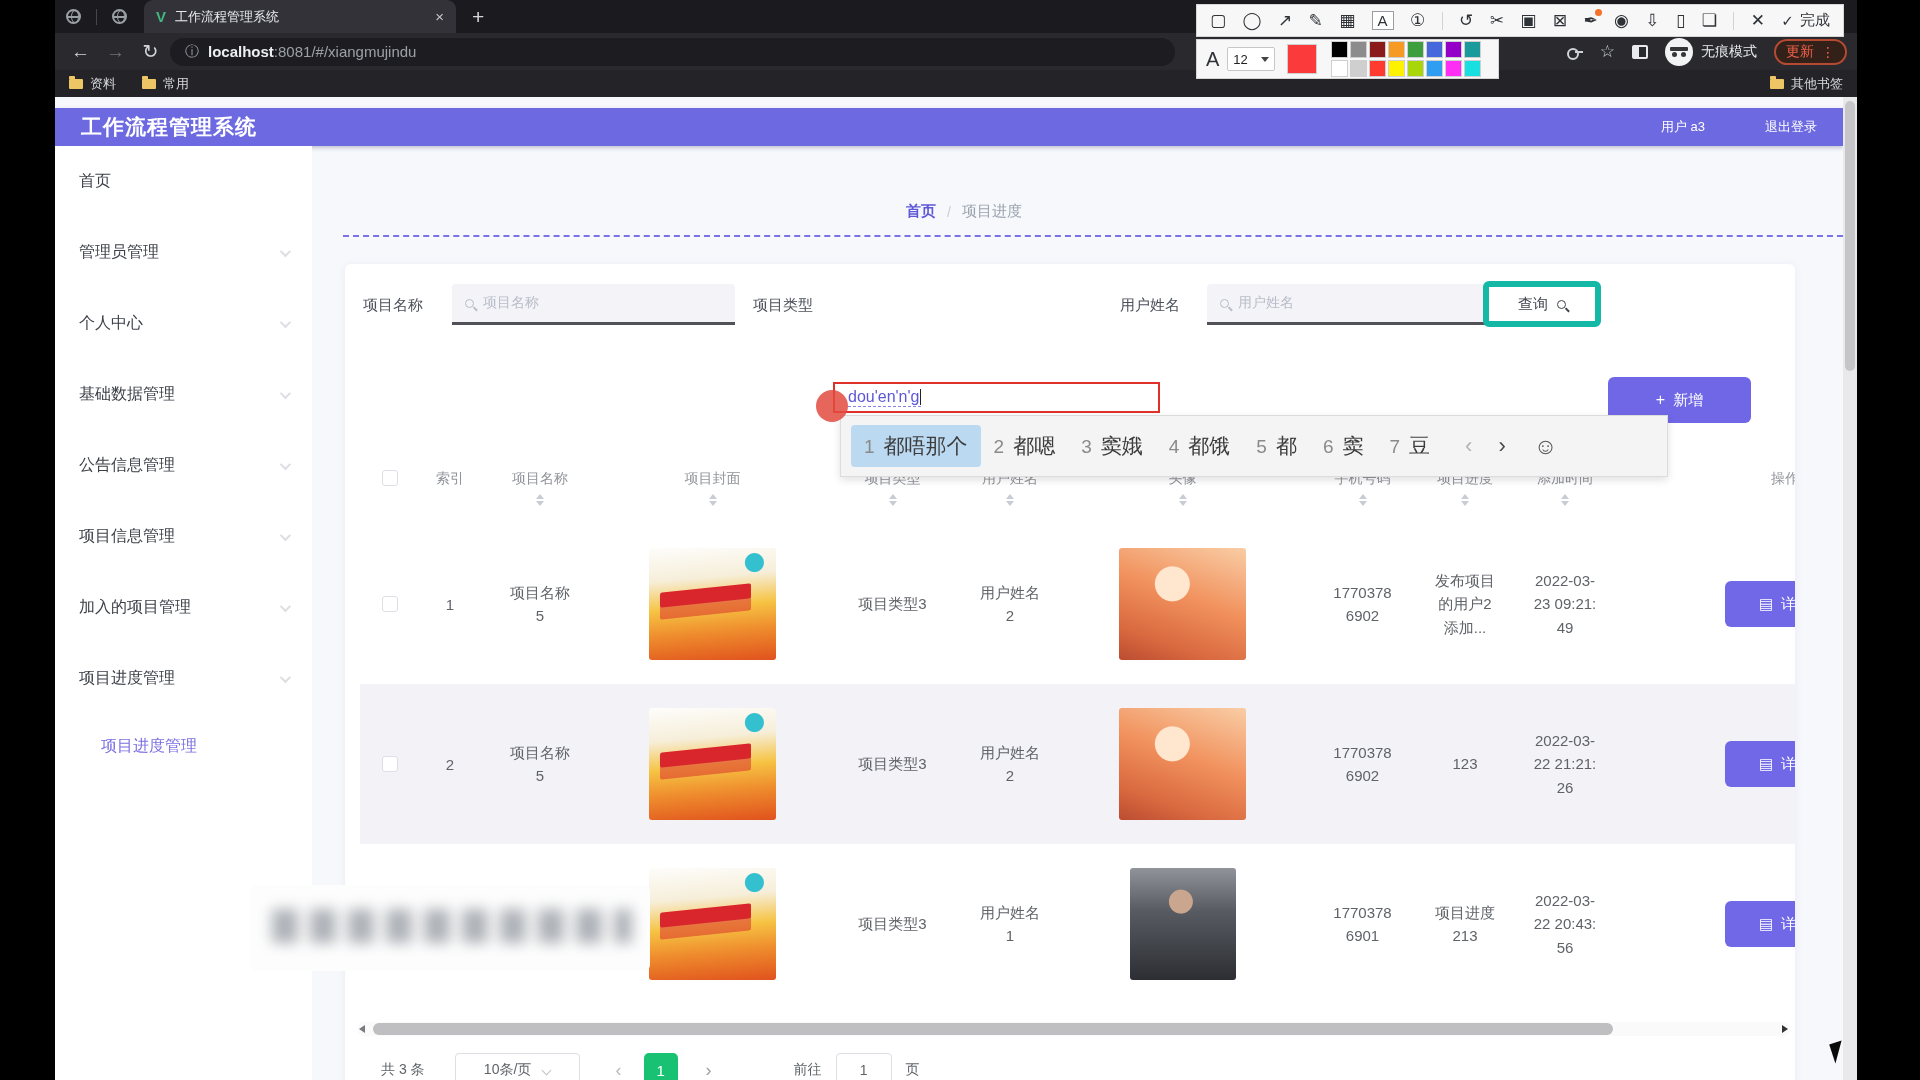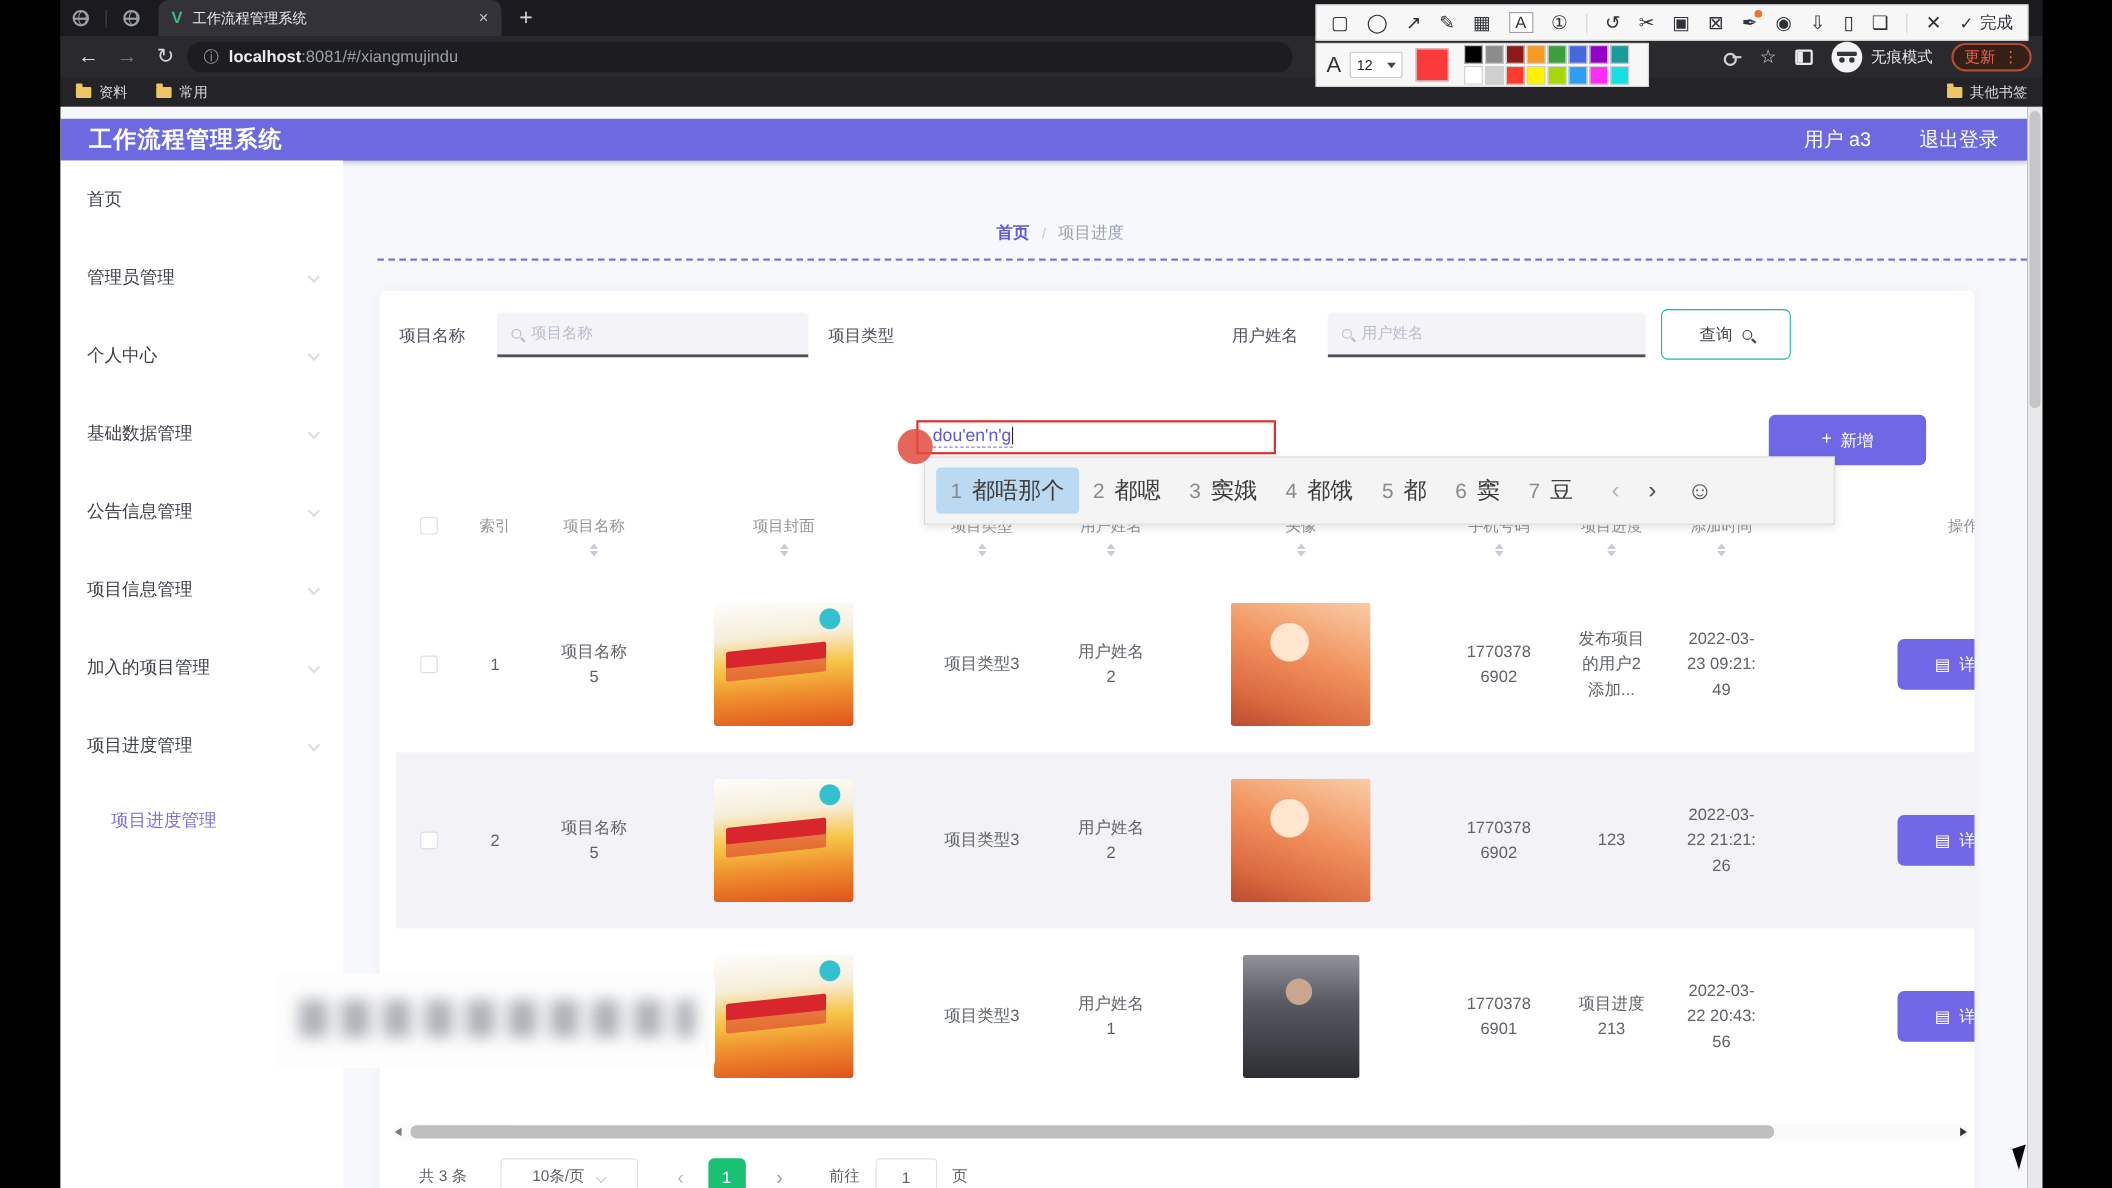--- a/index.html
+++ b/index.html
@@ -49,21 +49,21 @@
   .folder-icon::before { content:""; position:absolute; left:0; top:-3px; width:6px; height:3px; background:#eec564; border-radius:1px 1px 0 0; }
   .bm-right { margin-left:auto; }
 
   
   .page { position:absolute; left:0; top:97px; width:1788px; bottom:0; background:#f7f8fc; overflow:hidden; }
   .vscroll { position:absolute; right:0; top:97px; width:14px; bottom:0; background:#e9e9eb; }
   .vscroll .thumb { position:absolute; left:2px; right:2px; top:4px; height:270px; background:#c6c6c9; border-radius:5px; }
 
   .app-header { position:absolute; left:0; top:11px; right:0; height:38px; background:#6d6ae1; color:#fff; display:flex; align-items:center; padding:0 26px; box-shadow:0 2px 4px rgba(40,40,90,.25); }
   .app-title { font-size:21px; font-weight:bold; letter-spacing:1px; }
-  .header-right { margin-left:auto; display:flex; gap:44px; font-size:18px; }
+  .header-right { margin-left:auto; display:flex; gap:60px; font-size:13px; }
 
   .sidebar { position:absolute; left:0; top:49px; width:257px; bottom:0; background:#fff; }
   .side-item { height:71px; display:flex; align-items:center; padding:0 24px; font-size:16px; color:#3b3f47; }
   .side-item .chev { margin-left:auto; width:8px; height:8px; border-right:2px solid #dcdee2; border-bottom:2px solid #dcdee2; transform:rotate(45deg) translateY(-2px); }
   .side-sub { height:64px; display:flex; align-items:center; padding:0 24px 0 46px; font-size:16px; color:#7a70e3; }
 
   .main { position:absolute; left:257px; top:49px; right:0; bottom:0; }
   .breadcrumb { position:absolute; left:594px; top:56px; display:flex; align-items:center; gap:11px; font-size:15px; }
   .bc-home { color:#5f58d8; font-weight:bold; }
   .bc-sep { color:#c9ccd2; font-size:14px; }
@@ -73,21 +73,21 @@
   .card { position:absolute; left:33px; top:118px; right:48px; bottom:-30px; background:#fff; border-radius:6px; box-shadow:0 1px 8px rgba(70,70,130,.07); overflow:hidden; }
 
   
   .f-label { position:absolute; font-size:15px; color:#4c505a; top:32px; }
   .f-box { position:absolute; top:20px; height:41px; background:#f3f3f8; border-radius:4px 4px 0 0; border-bottom:3px solid #515257; display:flex; align-items:center; gap:9px; padding:0 13px; font-size:14px; color:#b9bdc8; }
   .lens { width:9px; height:9px; border:1.5px solid #b9bdc8; border-radius:50%; position:relative; flex:none; }
   .lens::after { content:""; position:absolute; left:7px; top:8px; width:5px; height:1.5px; background:#b9bdc8; transform:rotate(45deg); }
   .lens.dark { border-color:#3f434c; }
   .lens.dark::after { background:#3f434c; }
   .f-caret { margin-left:auto; width:7px; height:7px; border-right:1.5px solid #c0c4cc; border-bottom:1.5px solid #c0c4cc; transform:rotate(45deg); }
-  .btn-query { position:absolute; left:1165px; top:17px; width:118px; height:46px; background:#fff; border:1px solid #14b8a6; border-radius:6px; display:flex; align-items:center; justify-content:center; gap:9px; font-size:15px; color:#3f434c; }
+  .btn-query { position:absolute; left:1138px; top:17px; width:118px; height:46px; background:#fff; border:6px solid #14b8a6; border-radius:6px; display:flex; align-items:center; justify-content:center; gap:9px; font-size:15px; color:#3f434c; }
   .btn-add { position:absolute; left:1263px; top:113px; width:143px; height:46px; background:#6f67e6; border-radius:6px; color:#fff; display:flex; align-items:center; justify-content:center; gap:8px; font-size:15px; }
   .plus { font-size:16px; }
 
   
   .tbl { position:absolute; left:15px; top:200px; width:1590px; }
   .trow { display:flex; align-items:center; }
   .thead { height:60px; color:#909399; font-size:14px; align-items:flex-start; padding-top:6px; }
   .th, .td { display:flex; flex-direction:column; align-items:center; justify-content:center; text-align:center; }
   .c0{width:60px;} .c1{width:60px;} .c2{width:120px;} .c3{width:225px;} .c4{width:135px;}
   .c5{width:100px;} .c6{width:245px;} .c7{width:115px;} .c8{width:90px;} .c9{width:110px;} .c10{width:330px;}
@@ -117,21 +117,21 @@
   .hscroll { position:absolute; left:12px; top:758px; width:1433px; height:14px; background:#fafafa; border-radius:7px; }
   .hthumb { position:absolute; left:16px; top:1px; width:1240px; height:12px; background:#bfbfc2; border-radius:6px; }
   .harrow-l { position:absolute; left:2px; top:3px; width:0; height:0; border-top:4px solid transparent; border-bottom:4px solid transparent; border-right:6px solid #7a7a7e; }
   .harrow-r { position:absolute; right:2px; top:3px; width:0; height:0; border-top:4px solid transparent; border-bottom:4px solid transparent; border-left:6px solid #333; }
   .pager { position:absolute; left:24px; top:786px; height:40px; display:flex; align-items:center; font-size:14px; color:#5f6368; }
   .pg-total { margin-right:30px;margin-left:12px; }
   .pg-size { width:125px; height:34px; border:1px solid #dcdfe6; border-radius:4px; display:flex; align-items:center; justify-content:center; gap:12px; color:#5f6368; margin-right:36px; }
   .pg-prev { color:#b6b9c0; font-size:18px; margin-right:22px; }
   .pg-cur { width:34px; height:34px; background:#19c273; border-radius:5px; color:#fff; display:flex; align-items:center; justify-content:center; font-size:15px; margin-right:28px; }
   .pg-next { color:#9a9da4; font-size:18px; margin-right:42px; }
-  .pg-goto { margin-right:14px; }
+  .pg-goto { margin-right:14px;margin-left:40px; }
   .pg-input { width:56px; height:34px; border:1px solid #dcdfe6; border-radius:4px; display:flex; align-items:center; justify-content:center; margin-right:14px; }
 
   
   .atb { position:absolute; left:1196px; top:4px; width:648px; height:33px; background:#f7f7f7; border:1px solid #d6d6d6; display:flex; align-items:center; justify-content:space-between; padding:0 13px; z-index:50; }
   .tool { font-size:17px; color:#2f3237; line-height:1; }
   .tool.sel { border:1px solid #9a9da3; background:#fff; padding:1px 5px; font-size:15px; }
   .tool.pin { position:relative; }
   .tool.pin::after { content:""; position:absolute; right:-4px; top:-3px; width:7px; height:7px; border-radius:50%; background:#f3732b; }
   .tsep { width:1px; height:18px; background:#d2d2d2; }
   .done-wrap { display:flex; align-items:center; gap:6px; color:#2f3237; font-size:15px; }

